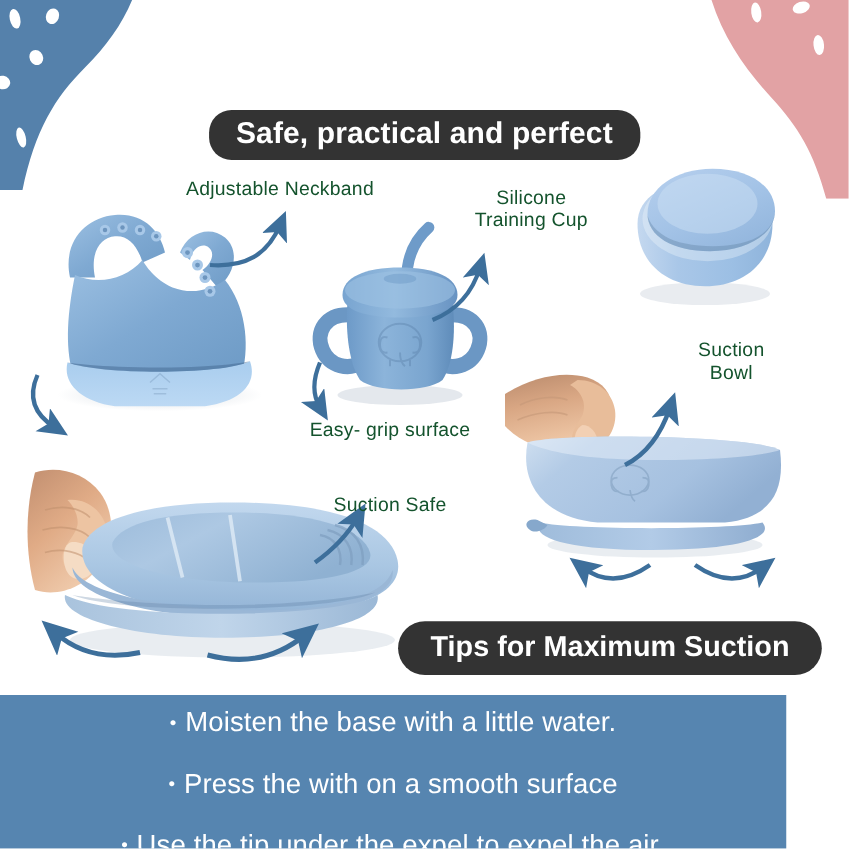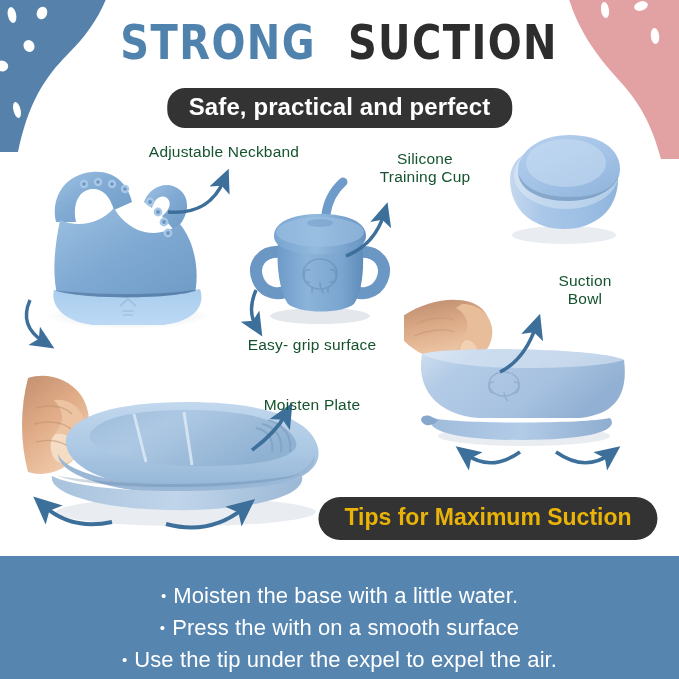--- a/index.html
+++ b/index.html
@@ -72,34 +72,34 @@
   #lidbowl{left:500px;top:127px;width:128px;height:118px;}
   
   #sbowl{left:404px;top:288px;width:235px;height:160px;}
   
   #splate{left:6px;top:372px;width:330px;height:160px;}
 
   
   .tips-pill{
     position:absolute;left:50%;transform:translateX(-50%);
     top:497px;
-    background:#333333;color:#eab308;
+    background:#333333;color:#ffffff;
     border-radius:22px;
     padding:7px 26px 9px 26px;
     font-size:23px;font-weight:600;
     white-space:nowrap;
   }
 
   
   .tips-panel{
-    position:absolute;left:0;top:556px;width:679px;height:123px;
+    position:absolute;left:0;top:556px;width:629px;height:123px;
     background:#5685b0;
     display:flex;flex-direction:column;
     align-items:center;justify-content:center;
-    gap:2px;
+    gap:18px;
     padding-top:20px;
     box-sizing:border-box;
   }
   .tip-line{
     color:#ffffff;
     font-size:22px;
     line-height:30px;
     white-space:nowrap;
     font-weight:400;
     letter-spacing:.1px;
@@ -120,23 +120,20 @@
     <ellipse cx="23" cy="118" rx="3.6" ry="8.2" fill="#fff" transform="rotate(-14 23 118)"></ellipse>
   </svg>
 
   <svg class="corner-blob blob-tr" viewBox="0 0 140 165">
     <path d="M150,-10 L150,165 L118,165 C108,128 96,108 74,84 C50,58 30,28 22,-10 Z" fill="#e2a2a4"></path>
     <ellipse cx="62" cy="16" rx="4" ry="8" fill="#fff" transform="rotate(-8 62 16)"></ellipse>
     <ellipse cx="98" cy="12" rx="7" ry="4.6" fill="#fff" transform="rotate(-18 98 12)"></ellipse>
     <ellipse cx="112" cy="42" rx="4.2" ry="8" fill="#fff" transform="rotate(-6 112 42)"></ellipse>
   </svg>
 
-  <div class="title-row">
-    <span class="title-word title-strong">STRONG</span><span class="title-word title-suction">SUCTION</span>
-  </div>
 
   <div class="subtitle-pill">Safe, practical and perfect</div>
 
   <svg class="product" id="bib" viewBox="0 0 195 175">
     <defs>
       <linearGradient id="bibG" x1="0" y1="0" x2="1" y2="1">
         <stop offset="0%" stop-color="#9cc0e2"></stop>
         <stop offset="50%" stop-color="#7fa9d2"></stop>
         <stop offset="100%" stop-color="#6e9bc6"></stop>
       </linearGradient>
@@ -369,21 +366,21 @@
     <path d="M112,522 C84,528 62,522 44,506" stroke="#3d6f9b" stroke-width="4" fill="none" marker-end="url(#ah)"></path>
     <path d="M166,524 C196,532 222,526 244,508" stroke="#3d6f9b" stroke-width="4" fill="none" marker-end="url(#ah)"></path>
   </svg>
 
   <div class="label" style="left:134px;top:143px;width:180px;">Adjustable Neckband</div>
   <div class="label" style="left:360px;top:150px;width:130px;">Silicone
 Training Cup</div>
   <div class="label" style="left:232px;top:336px;width:160px;">Easy- grip surface</div>
   <div class="label" style="left:530px;top:272px;width:110px;">Suction
 Bowl</div>
-  <div class="label" style="left:232px;top:396px;width:160px;">Moisten Plate</div>
+  <div class="label" style="left:232px;top:396px;width:160px;">Suction Safe</div>
 
   <div class="tips-pill" style="left:488px;transform:translateX(-50%);">Tips for Maximum Suction</div>
 
   <div class="tips-panel">
     <div class="tip-line">
       <span class="tip-bullet">•</span><span>Moisten the base with a little water.</span>
     </div>
     <div class="tip-line">
       <span class="tip-bullet">•</span><span>Press the with on a smooth surface</span>
     </div>

